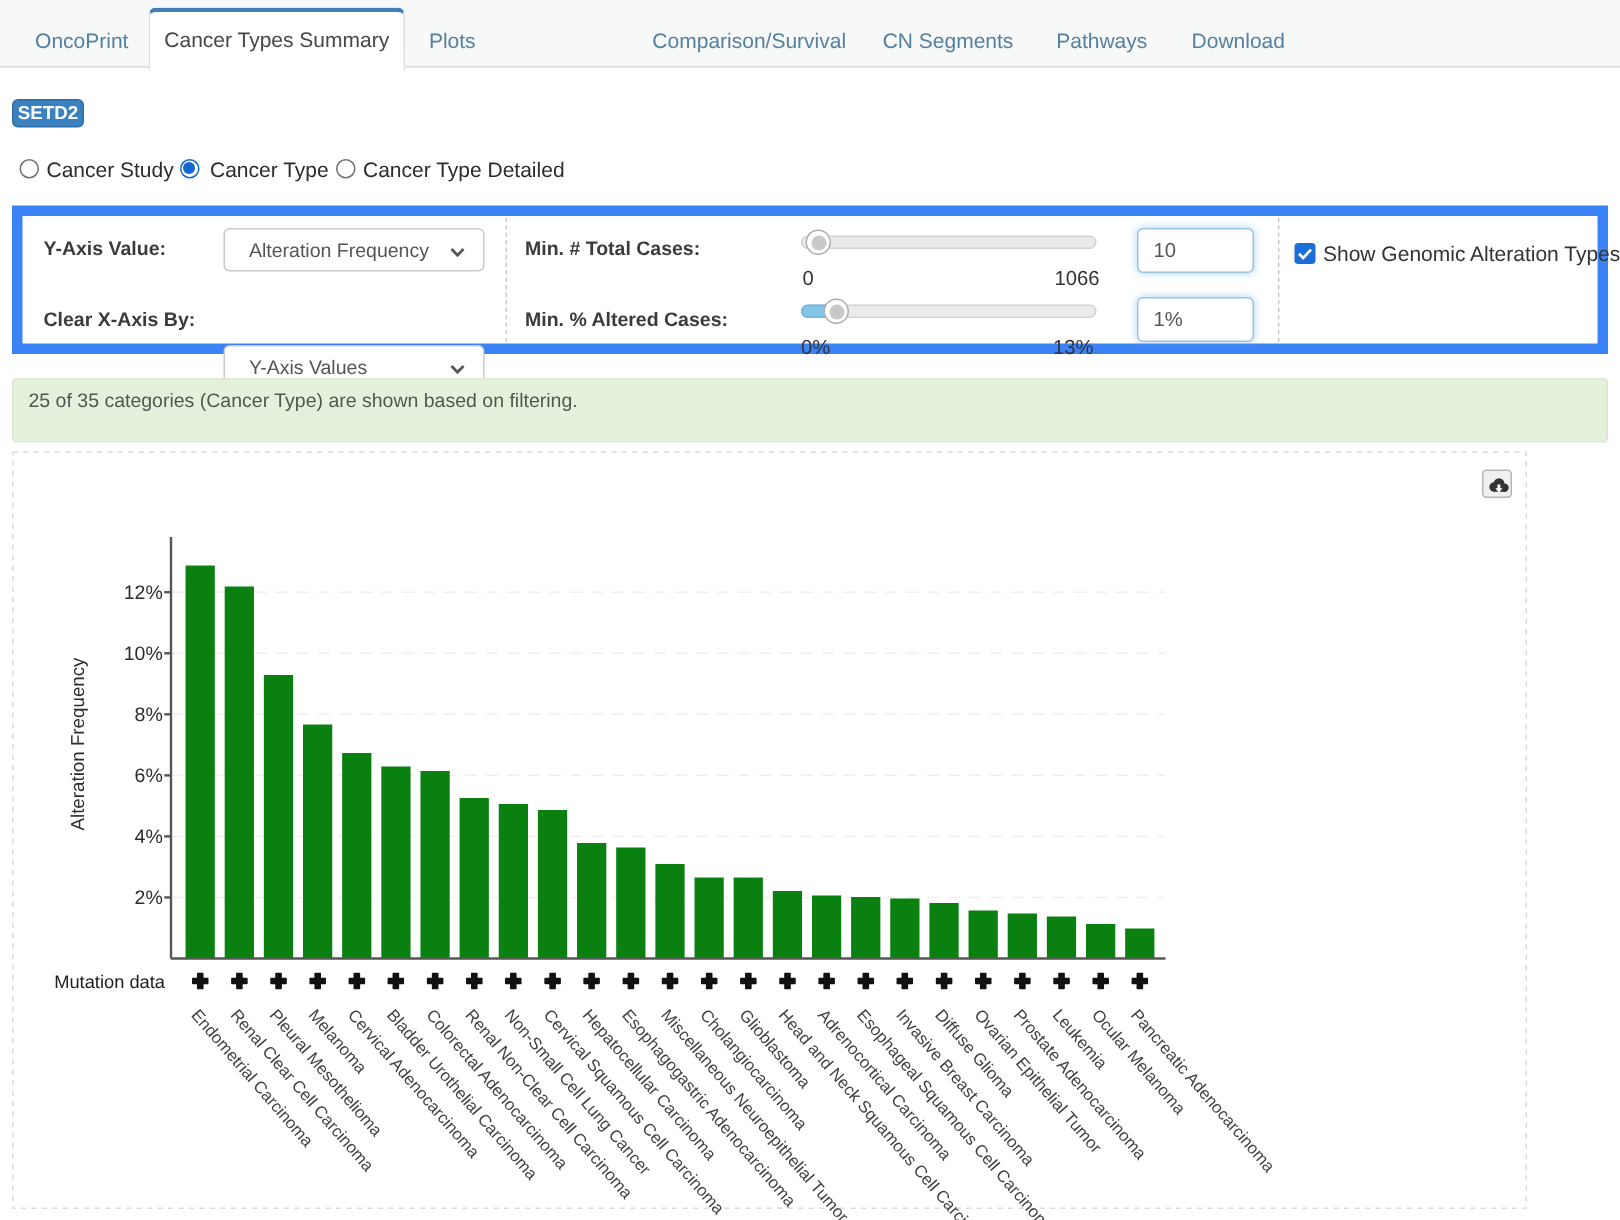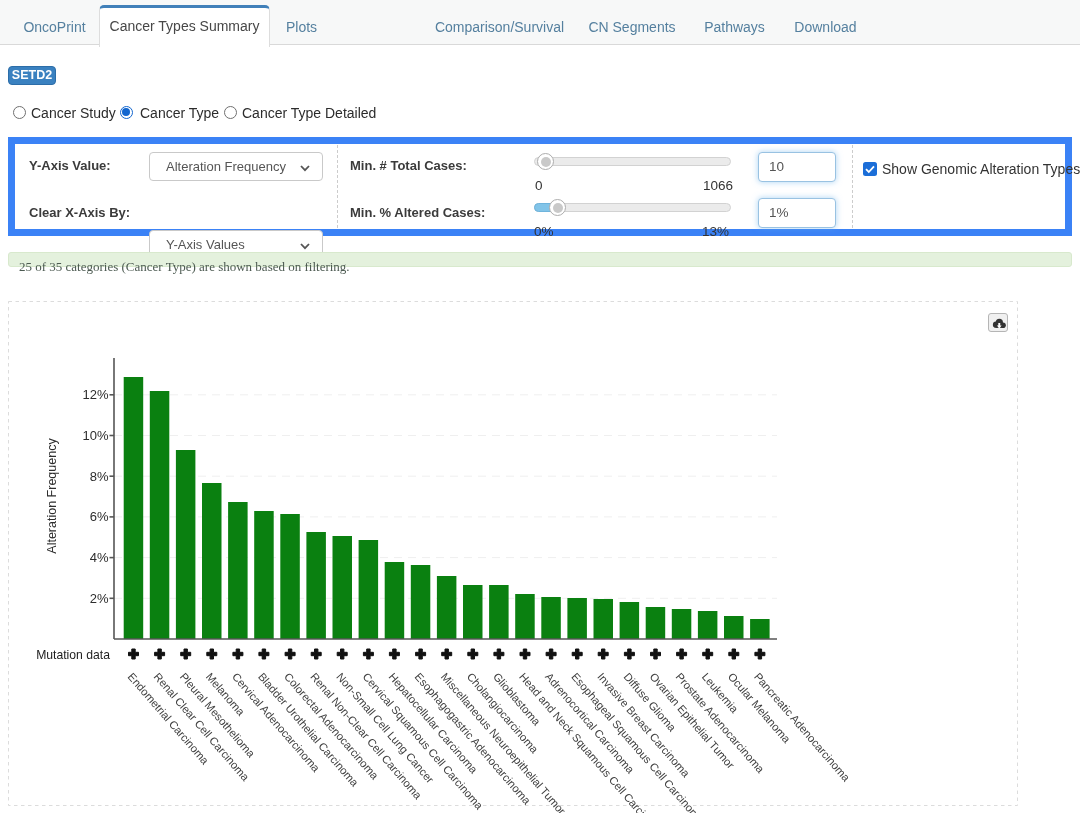--- a/index.html
+++ b/index.html
@@ -39,23 +39,23 @@
   border:1px solid #adadad; border-radius:50%; }
 .handle::after { content:""; position:absolute; left:2.5px; top:2.5px; width:10px;
   height:10px; background:#c9c9c9; border-radius:50%; }
 .slabel { position:absolute; font-size:13.5px; color:#333; }
 .inp { position:absolute; left:743px; width:78px; height:30px;
   border:1px solid #99c2e2; border-radius:4px; background:#fff; font-size:13.5px;
   color:#555; line-height:28px; padding-left:10px;
   box-shadow:0 0 6px rgba(102,175,233,.55); }
 #cbx { position:absolute; left:848px; top:18px; width:14px; height:14px;
   background:#1b6ed8; border-radius:2.5px; }
-#alert { position:absolute; left:8px; top:252px; width:1064px; height:15px;
+#alert { position:absolute; left:8px; top:252px; width:1064px; height:43px;
   background:#e4f1dd; border:1px solid #d8e9cd; border-radius:3px;
-  font-size:13px; color:#4c5a51; line-height:27px; padding-left:10px;font-family:Liberation Serif, serif; }
+  font-size:13px; color:#4c5a51; line-height:27px; padding-left:10px; }
 #chartbox { position:absolute; left:8px; top:301px; width:1010px; height:505px; }
 #chart text { font-family:"Liberation Sans", sans-serif; }
 #dlbtn { position:absolute; left:980px; top:12px; width:20px; height:19px;
   background:#f0f0f0; border:1px solid #b5b5b5; border-radius:3px; }
 #pop { position:absolute; left:961px; top:35px; width:58px; height:146px;
   background:#fff; border:1px solid #c8c8c8; border-radius:4px;
   box-shadow:0 3px 9px rgba(0,0,0,.18); z-index:5; }
 #pop::before { content:""; position:absolute; left:22px; top:-7px;
   border:7px solid transparent; border-top:none; border-bottom:7px solid #bfbfbf; }
 #pop::after { content:""; position:absolute; left:23px; top:-6px;

